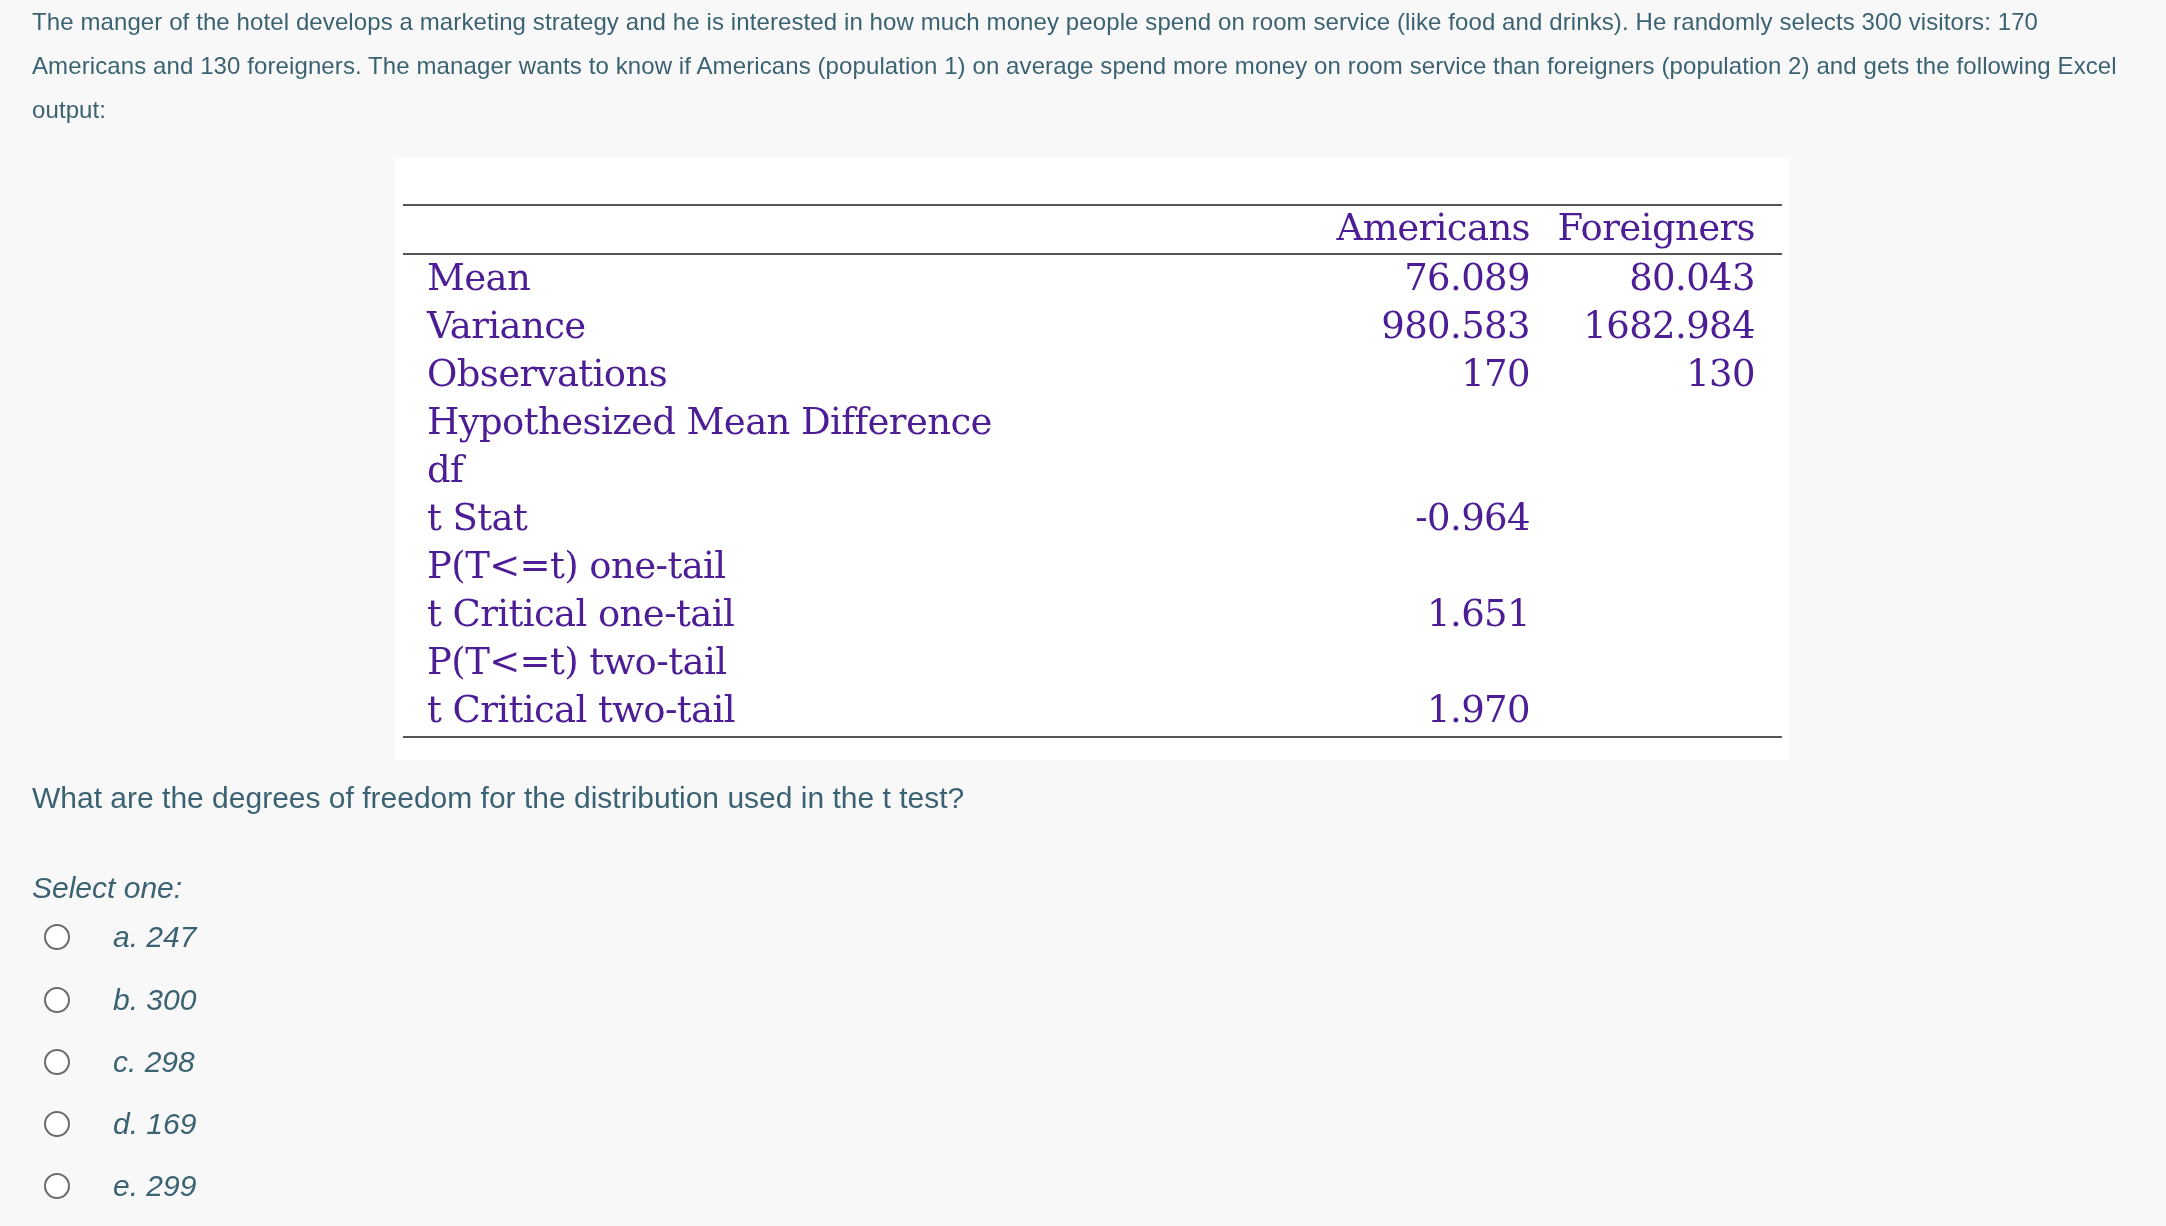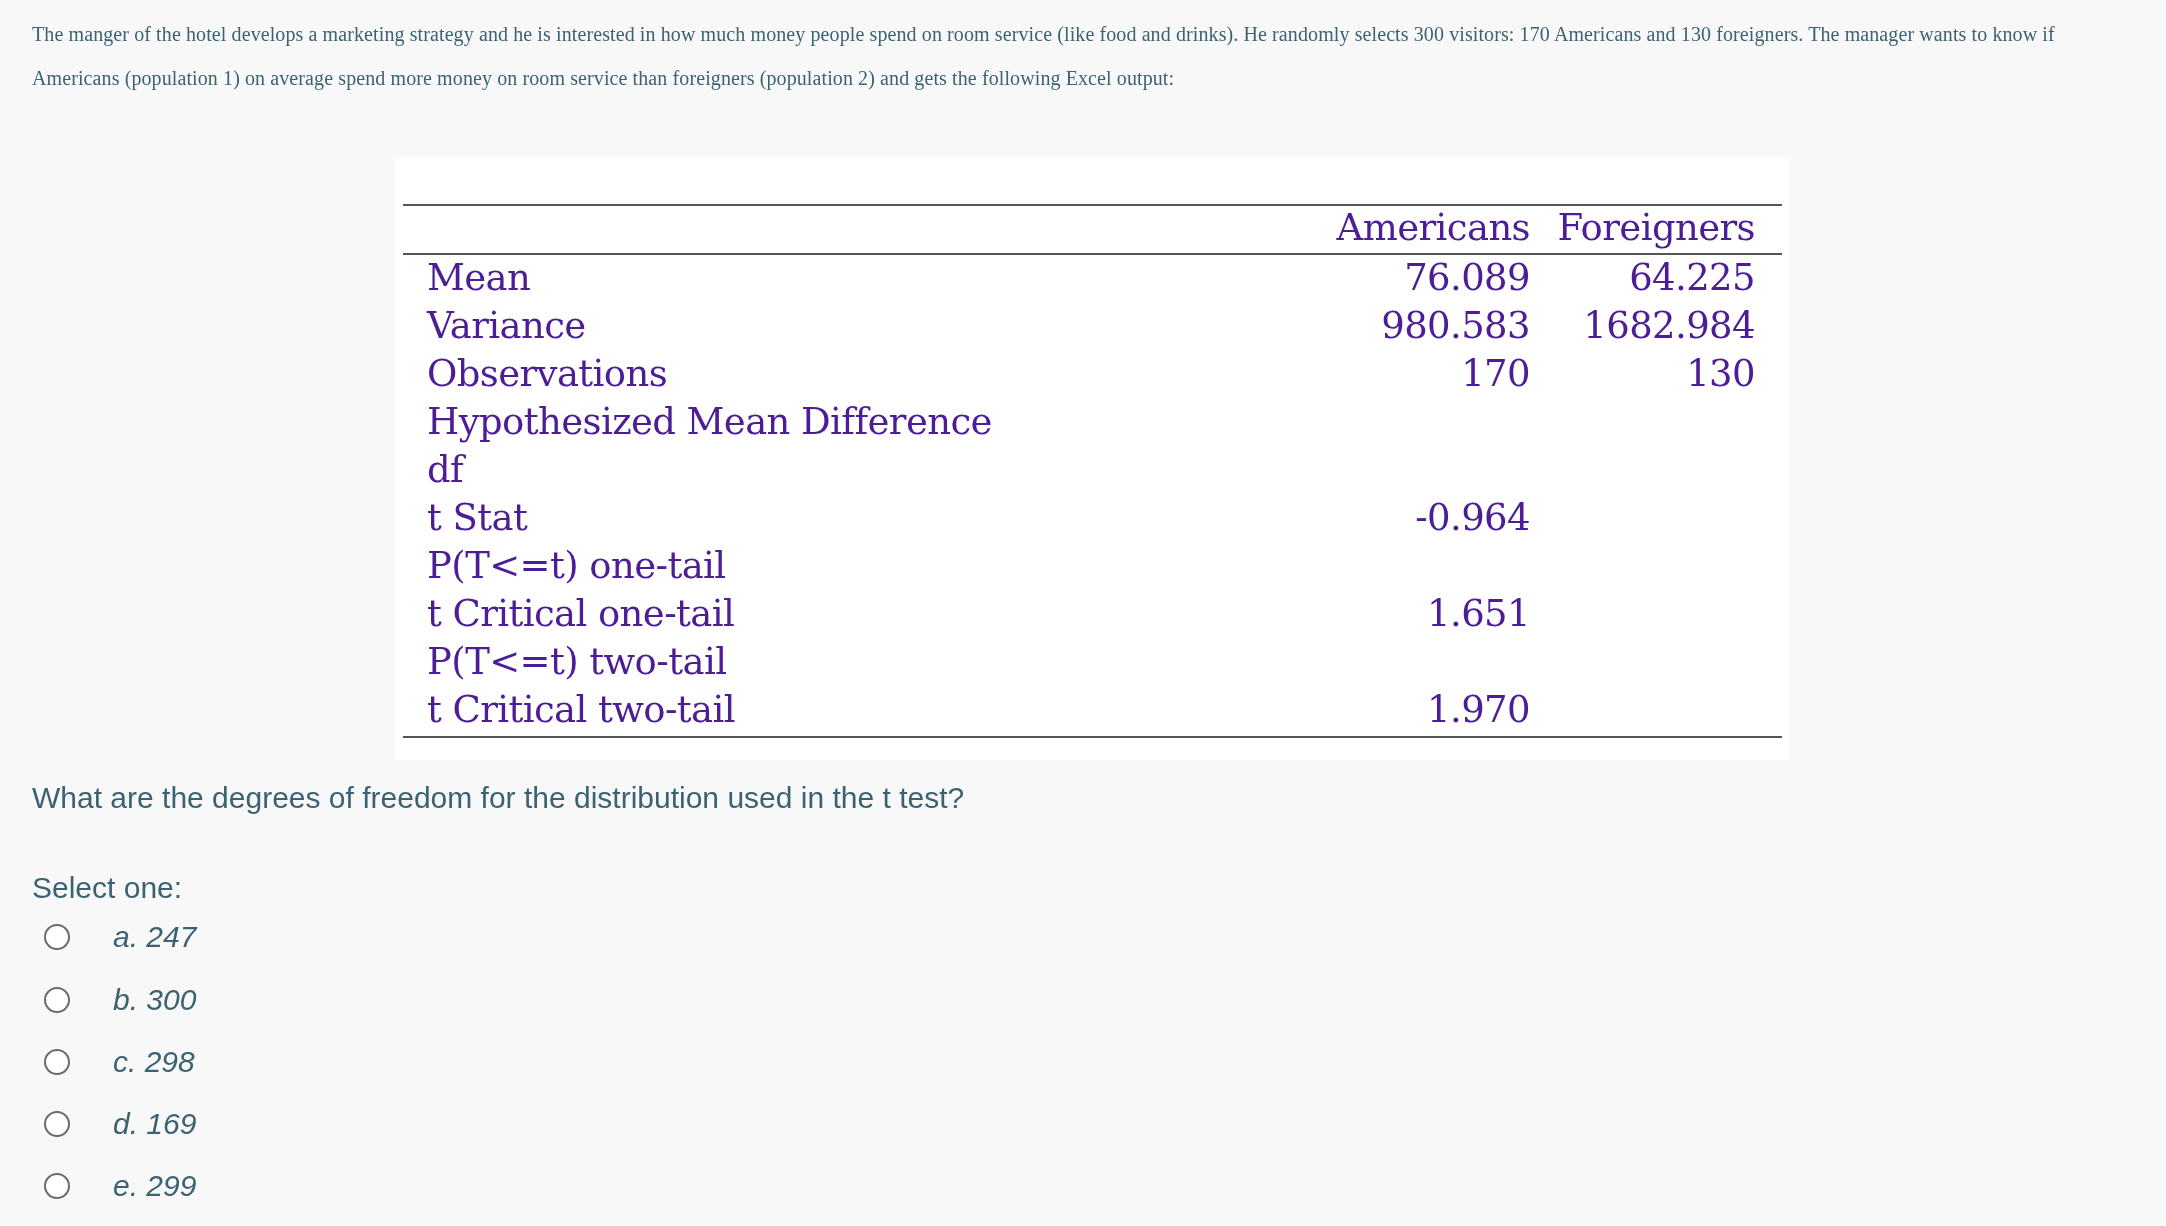--- a/index.html
+++ b/index.html
@@ -6,27 +6,26 @@
     body {
       width: 2166px; height: 1226px;
       background: #f8f8f8;
       position: relative;
       overflow: hidden;
       font-family: "Liberation Sans", "DejaVu Sans", sans-serif;
       color: #3b6272;
     }
     .intro {
       position: absolute;
-      left: 32px; top: 12px;
+      left: 32px; top: 0;
       width: 2110px;
-      font-size: 20px;
+      font-size: 24px;
       line-height: 44px;
       margin: 0;
       letter-spacing: 0.1px;
-      font-family: Liberation Serif, serif;
     }
     .panel {
       position: absolute;
       left: 394px; top: 157px;
       width: 1396px; height: 603px;
       background: #ffffff;
     }
     .tbl-title {
       position: absolute;
       left: 33px; top: 0px;
@@ -65,20 +64,21 @@
       font-size: 30px;
       line-height: 44px;
       margin: 0;
     }
     .select-one {
       position: absolute;
       left: 32px; top: 866px;
       font-size: 30px;
       line-height: 44px;
       margin: 0;
+      font-style: italic;
     }
     .option {
       position: absolute;
       left: 44px;
       height: 44px;
       display: flex;
       align-items: center;
       cursor: pointer;
       font-style: italic;
     }
@@ -103,21 +103,21 @@
 
 <div class="panel">
   <div class="rule r1"></div>
   <div class="col-head col-am">Americans</div>
   <div class="col-head col-fo">Foreigners</div>
   <div class="rule r2"></div>
 
   <div>
     <div class="row-label" style="top:97px">Mean</div>
     <div class="cell col-am" style="top:97px">76.089</div>
-    <div class="cell col-fo" style="top:97px">64.225</div>
+    <div class="cell col-fo" style="top:97px">80.043</div>
   </div>
   <div>
     <div class="row-label" style="top:145px">Variance</div>
     <div class="cell col-am" style="top:145px">980.583</div>
     <div class="cell col-fo" style="top:145px">1682.984</div>
   </div>
   <div>
     <div class="row-label" style="top:193px">Observations</div>
     <div class="cell col-am" style="top:193px">170</div>
     <div class="cell col-fo" style="top:193px">130</div>

